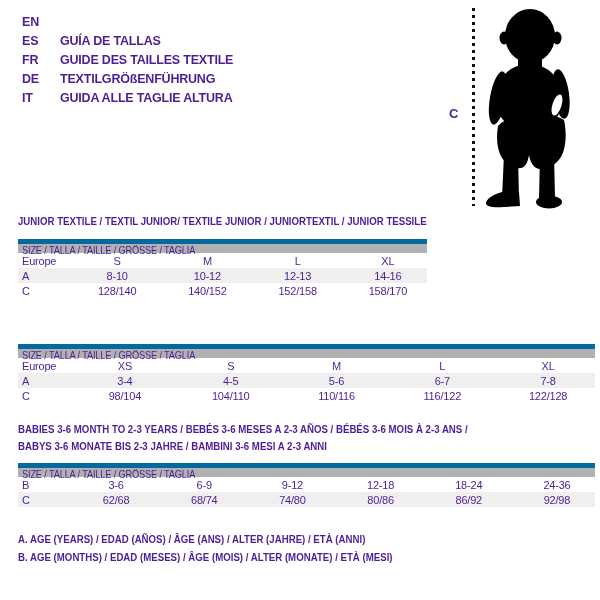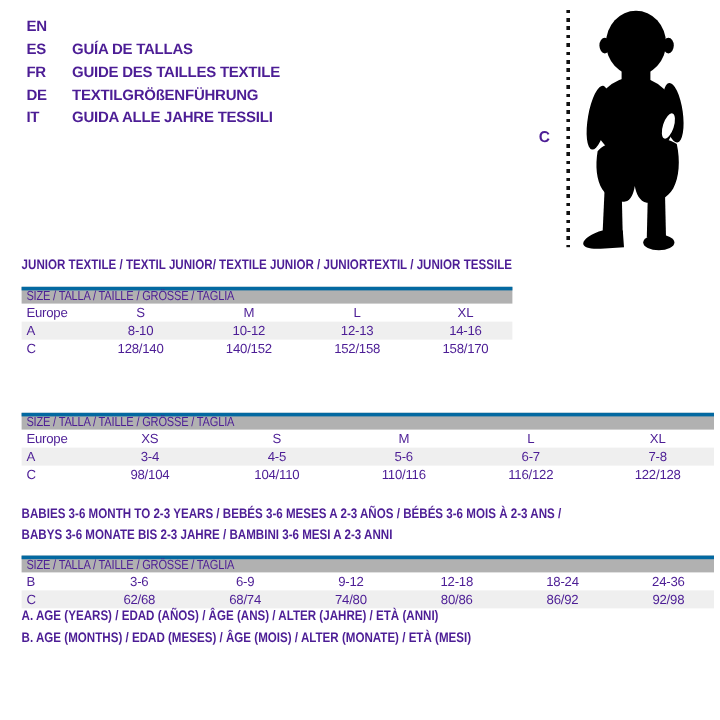--- a/index.html
+++ b/index.html
@@ -16,33 +16,33 @@
   .measure-line {
     position:absolute; left:472px; top:8px; width:3px; height:198px;
     background:repeating-linear-gradient(180deg,#111 0 3px,transparent 3px 7px);
   }
   .measure-label { position:absolute; left:449px; top:106px; font-weight:bold; font-size:13px; }
   .silhouette { position:absolute; left:482px; top:6px; }
   
   .tbl-title { position:absolute; left:18px; font-weight:bold; font-size:11.5px; line-height:17px; }
   .sub { font-size:8px; vertical-align:-2px; }
   .tbl { position:absolute; left:18px; font-size:11px; letter-spacing:-0.2px; }
-  .band { height:14px; background:#b1b1b1; border-top:3px solid #0369a1; display:flex; align-items:flex-end; padding-left:4px; box-sizing:border-box; }
+  .band { height:14px; background:#b1b1b1; border-top:5px solid #0369a1; display:flex; align-items:flex-start; padding-left:4px; box-sizing:border-box; }
   .trow { display:flex; height:15px; align-items:center;gap:12px; }
   .trow.shaded { background:#efefef; }
   .cell-label { width:48px; padding-left:4px; box-sizing:border-box; }
   .cell-val { flex:1; text-align:center; }
   #tbl-junior { top:239px; width:409px; }
   #title-junior { top:213px; }
   #tbl-children { top:344px; width:577px; }
   #title-children { top:320px; }
   #tbl-babies { top:463px; width:577px; }
   #title-babies { top:421px; }
   
-  .notes { position:absolute; top:508px; left:18px; }
+  .notes { position:absolute; top:533px; left:18px; }
   .note { height:18px; font-weight:bold; font-size:11.5px; }
 </style>
 </head>
 <body>
 
 <div class="page">
 
   <div class="lang-list">
     <div class="lang-row">
       <span class="lang-code">EN</span>
@@ -54,21 +54,21 @@
     <div class="lang-row">
       <span class="lang-code">FR</span>
       <span>GUIDE DES TAILLES TEXTILE</span>
     </div>
     <div class="lang-row">
       <span class="lang-code">DE</span>
       <span>TEXTILGRÖßENFÜHRUNG</span>
     </div>
     <div class="lang-row">
       <span class="lang-code">IT</span>
-      <span>GUIDA ALLE JAHRE TESSILI</span>
+      <span>GUIDA ALLE TAGLIE ALTURA</span>
     </div>
   </div>
 
   <div class="measure-line"></div>
   <div class="measure-label">C</div>
   <svg class="silhouette" width="94" height="206" viewBox="0 0 94 206">
     <g fill="#000000">
       <ellipse cx="22" cy="32" rx="4.5" ry="6.5"></ellipse>
       <ellipse cx="75" cy="32" rx="4.5" ry="6.5"></ellipse>
       <ellipse cx="48" cy="30" rx="25" ry="27"></ellipse>

